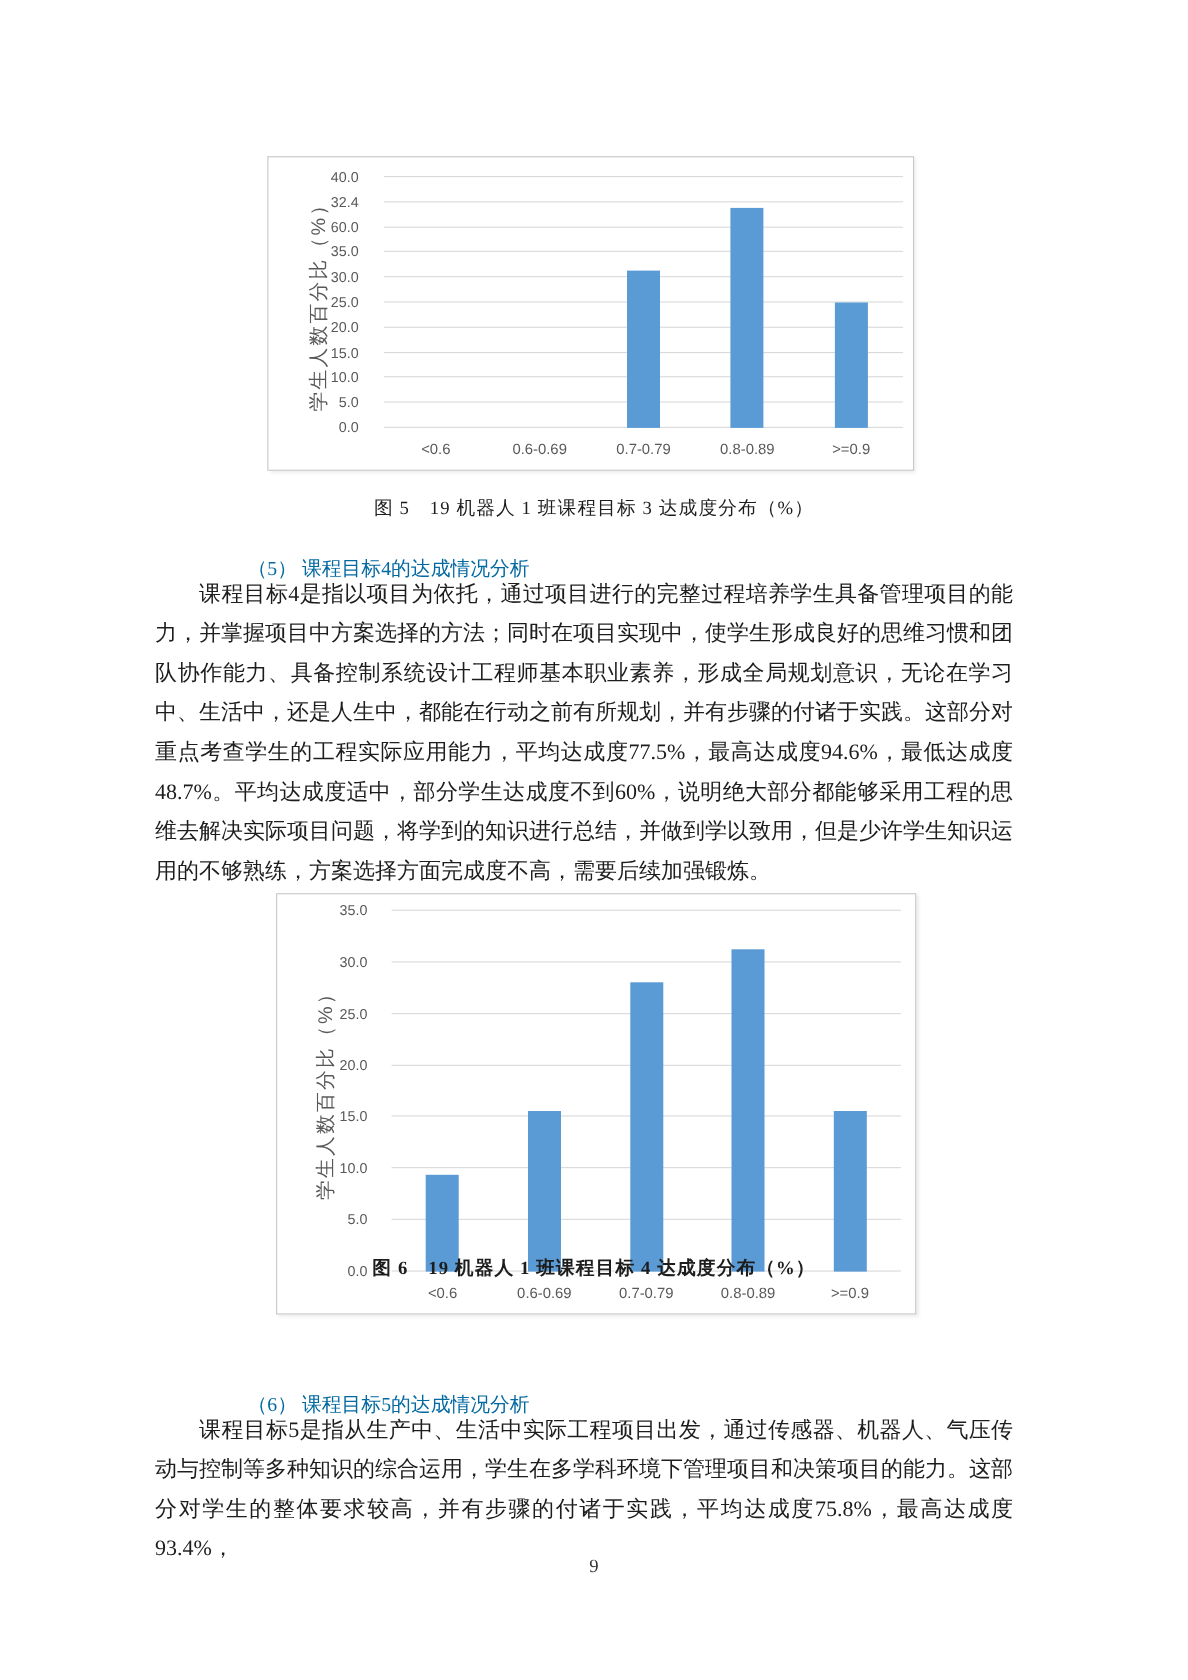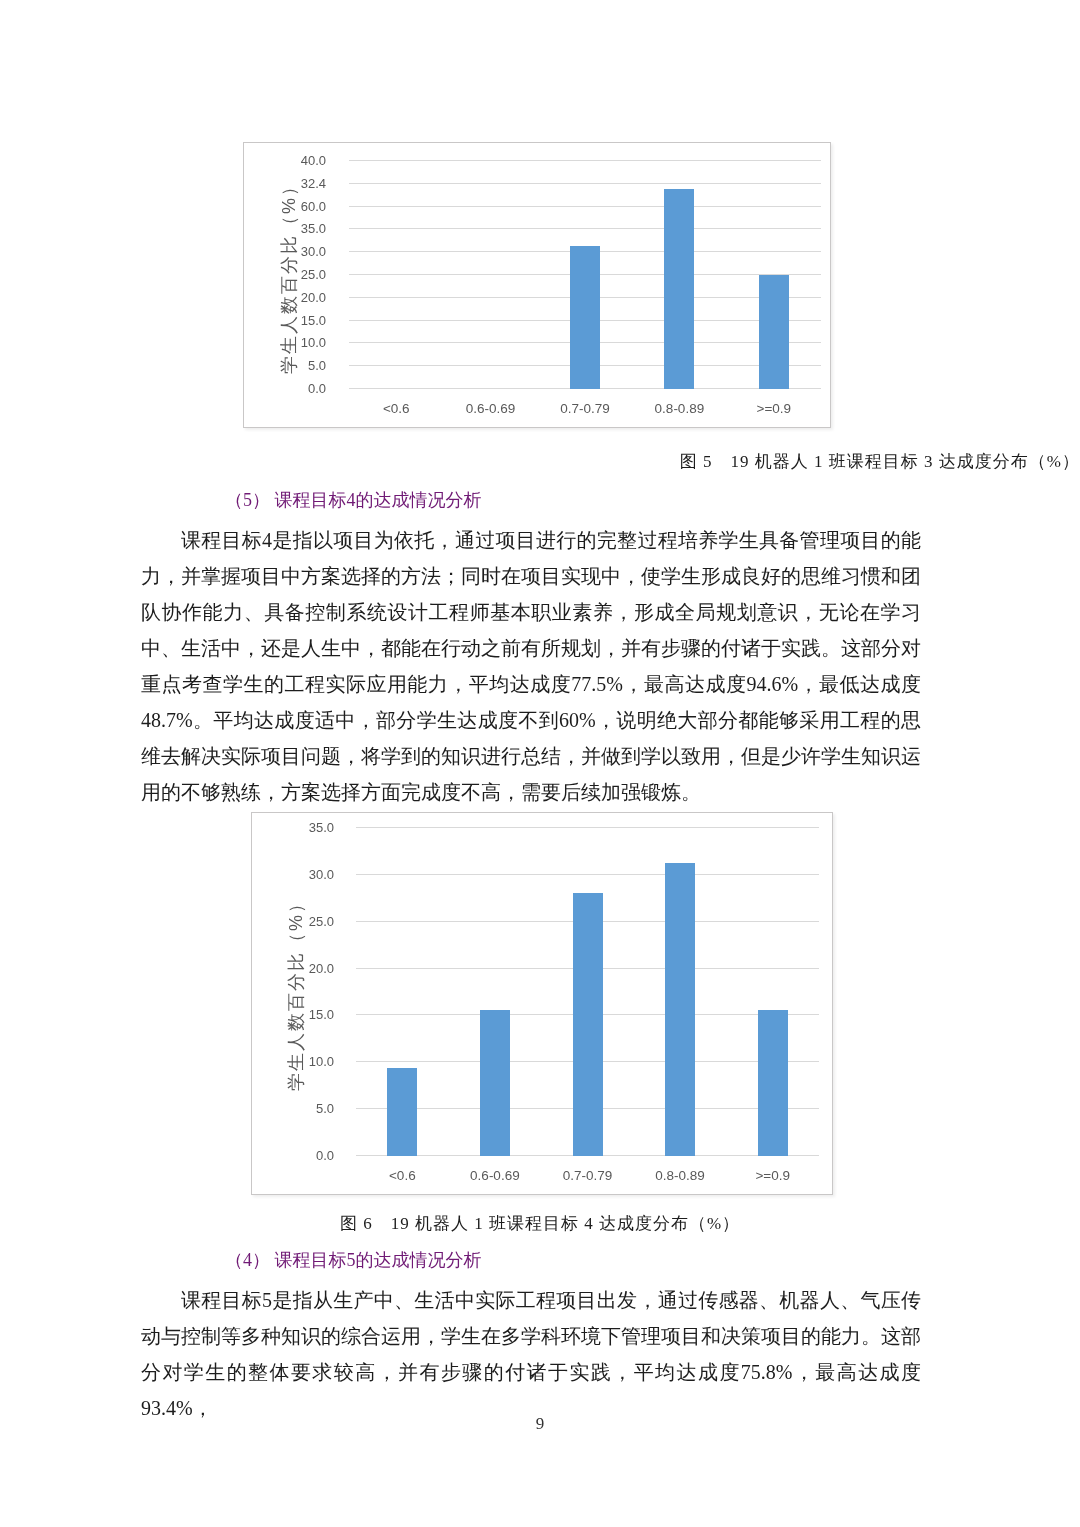--- a/index.html
+++ b/index.html
@@ -51,21 +51,21 @@
     white-space: nowrap;
   }
 
   
   .caption {
     left: 0; width: 1080px; text-align: center;
     font-size: 17px; line-height: 26px; color: #1d1d1d;
     letter-spacing: 1px;
   }
   .heading {
-    left: 225px; font-size: 18px; line-height: 26px; color: #701a75;
+    left: 225px; font-size: 18px; line-height: 26px; color: #0369a1; margin-top: 17px;
   }
   .para {
     left: 141px; width: 780px;
     font-size: 20px; line-height: 36px;
     text-align: justify;
     text-indent: 2em;
     color: #1d1d1d;
   }
   .pagenum {
     left: 0; width: 1080px; text-align: center;
@@ -108,21 +108,21 @@
     </div>
   <div class="xlabels" style="left:105px; top:256px; width:472px;">
       <div class="xcat" style="left: calc(10% - 48px); color: rgb(89, 89, 89);">&lt;0.6</div>
       <div class="xcat" style="left: calc(30% - 48px); color: rgb(89, 89, 89);">0.6-0.69</div>
       <div class="xcat" style="left: calc(50% - 48px); color: rgb(89, 89, 89);">0.7-0.79</div>
       <div class="xcat" style="left: calc(70% - 48px); color: rgb(89, 89, 89);">0.8-0.89</div>
       <div class="xcat" style="left: calc(90% - 48px); color: rgb(89, 89, 89);">&gt;=0.9</div>
     </div>
 </div>
 
-<div class="abs caption" style="top:449px;text-align:right;">图 5　19 机器人 1 班课程目标 3 达成度分布（%）</div>
+<div class="abs caption" style="top:449px;">图 5　19 机器人 1 班课程目标 3 达成度分布（%）</div>
 
 <div class="abs heading" style="top:487px;">（5） 课程目标4的达成情况分析</div>
 
 <div class="abs para" style="top:522px;">课程目标4是指以项目为依托，通过项目进行的完整过程培养学生具备管理项目的能力，并掌握项目中方案选择的方法；同时在项目实现中，使学生形成良好的思维习惯和团队协作能力、具备控制系统设计工程师基本职业素养，形成全局规划意识，无论在学习中、生活中，还是人生中，都能在行动之前有所规划，并有步骤的付诸于实践。这部分对重点考查学生的工程实际应用能力，平均达成度77.5%，最高达成度94.6%，最低达成度48.7%。平均达成度适中，部分学生达成度不到60%，说明绝大部分都能够采用工程的思维去解决实际项目问题，将学到的知识进行总结，并做到学以致用，但是少许学生知识运用的不够熟练，方案选择方面完成度不高，需要后续加强锻炼。</div>
 
 <div class="chart-frame" style="left:251px; top:812px; width:582px; height:383px;">
   <div class="ylabel" style="width:328px; left:-120px; top:167px;">学生人数百分比（%）</div>
   <div class="yticks" style="left:0; top:15px; width:88px; height:328px;">
       <div class="ytick" style="bottom: calc(0% - 8px); color: rgb(89, 89, 89);">0.0</div>
       <div class="ytick" style="bottom: calc(14.2857% - 8px); color: rgb(89, 89, 89);">5.0</div>
@@ -150,19 +150,19 @@
     </div>
   <div class="xlabels" style="left:104px; top:353px; width:463px;">
       <div class="xcat" style="left: calc(10% - 48px); color: rgb(89, 89, 89);">&lt;0.6</div>
       <div class="xcat" style="left: calc(30% - 48px); color: rgb(89, 89, 89);">0.6-0.69</div>
       <div class="xcat" style="left: calc(50% - 48px); color: rgb(89, 89, 89);">0.7-0.79</div>
       <div class="xcat" style="left: calc(70% - 48px); color: rgb(89, 89, 89);">0.8-0.89</div>
       <div class="xcat" style="left: calc(90% - 48px); color: rgb(89, 89, 89);">&gt;=0.9</div>
     </div>
 </div>
 
-<div class="abs caption" style="top:1211px;">图 6　19 机器人 1 班课程目标 4 达成度分布（%）</div>
+<div class="abs caption" style="top:1140px;font-weight:bold;">图 6　19 机器人 1 班课程目标 4 达成度分布（%）</div>
 
-<div class="abs heading" style="top:1247px;">（4） 课程目标5的达成情况分析</div>
+<div class="abs heading" style="top:1247px;">（6） 课程目标5的达成情况分析</div>
 
 <div class="abs para" style="top:1282px;">课程目标5是指从生产中、生活中实际工程项目出发，通过传感器、机器人、气压传动与控制等多种知识的综合运用，学生在多学科环境下管理项目和决策项目的能力。这部分对学生的整体要求较高，并有步骤的付诸于实践，平均达成度75.8%，最高达成度93.4%，</div>
 
 <div class="abs pagenum" style="top:1414px;">9</div>
 
 </body></html>

